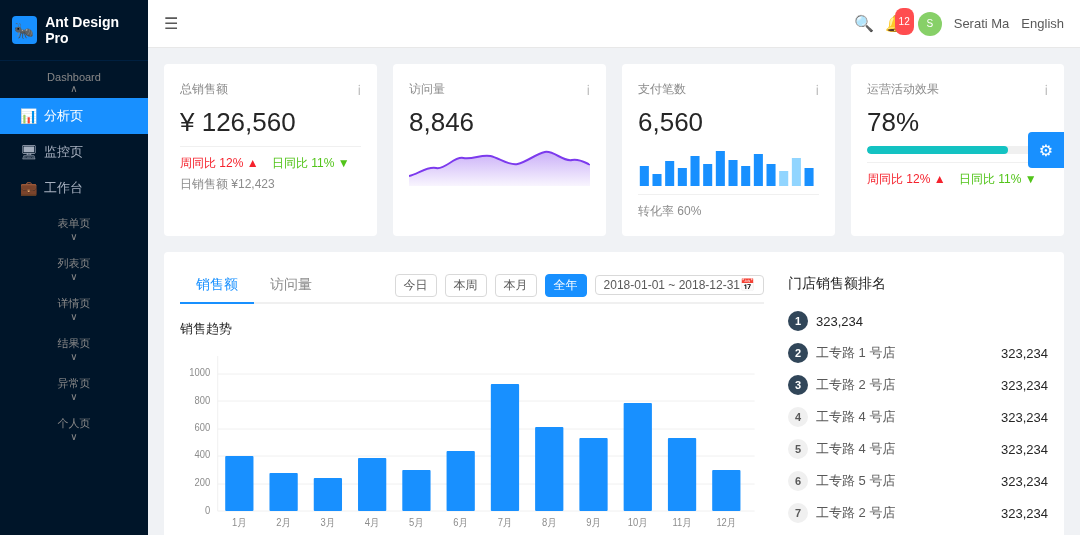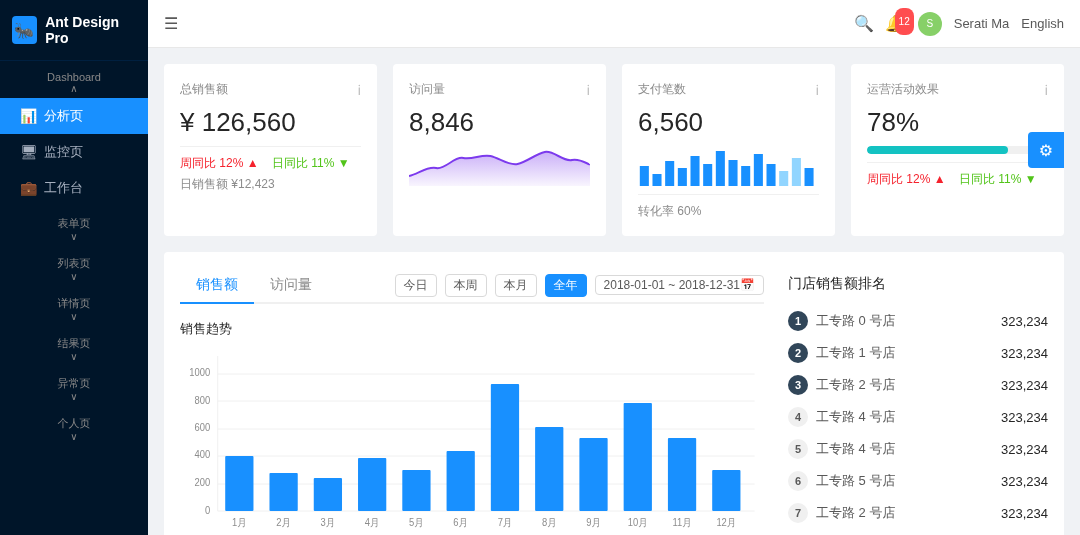--- a/index.html
+++ b/index.html
@@ -294,21 +294,20 @@
             <text x="580" y="180" font-size="10" fill="#8c8c8c" text-anchor="middle">12月</text>
           </svg>
         </div>
       </div>
 
       <div class="chart-right">
         <div class="ranking-title">门店销售额排名</div>
         <div id="ranking-list">
             <div class="rank-item">
       <div class="rank-num top3">1</div>
-      <div class="rank-name">工专路 0 号店</div>
       <div class="rank-value">323,234</div>
     </div>
             <div class="rank-item">
       <div class="rank-num top3">2</div>
       <div class="rank-name">工专路 1 号店</div>
       <div class="rank-value">323,234</div>
     </div>
             <div class="rank-item">
       <div class="rank-num top3">3</div>
       <div class="rank-name">工专路 2 号店</div>

